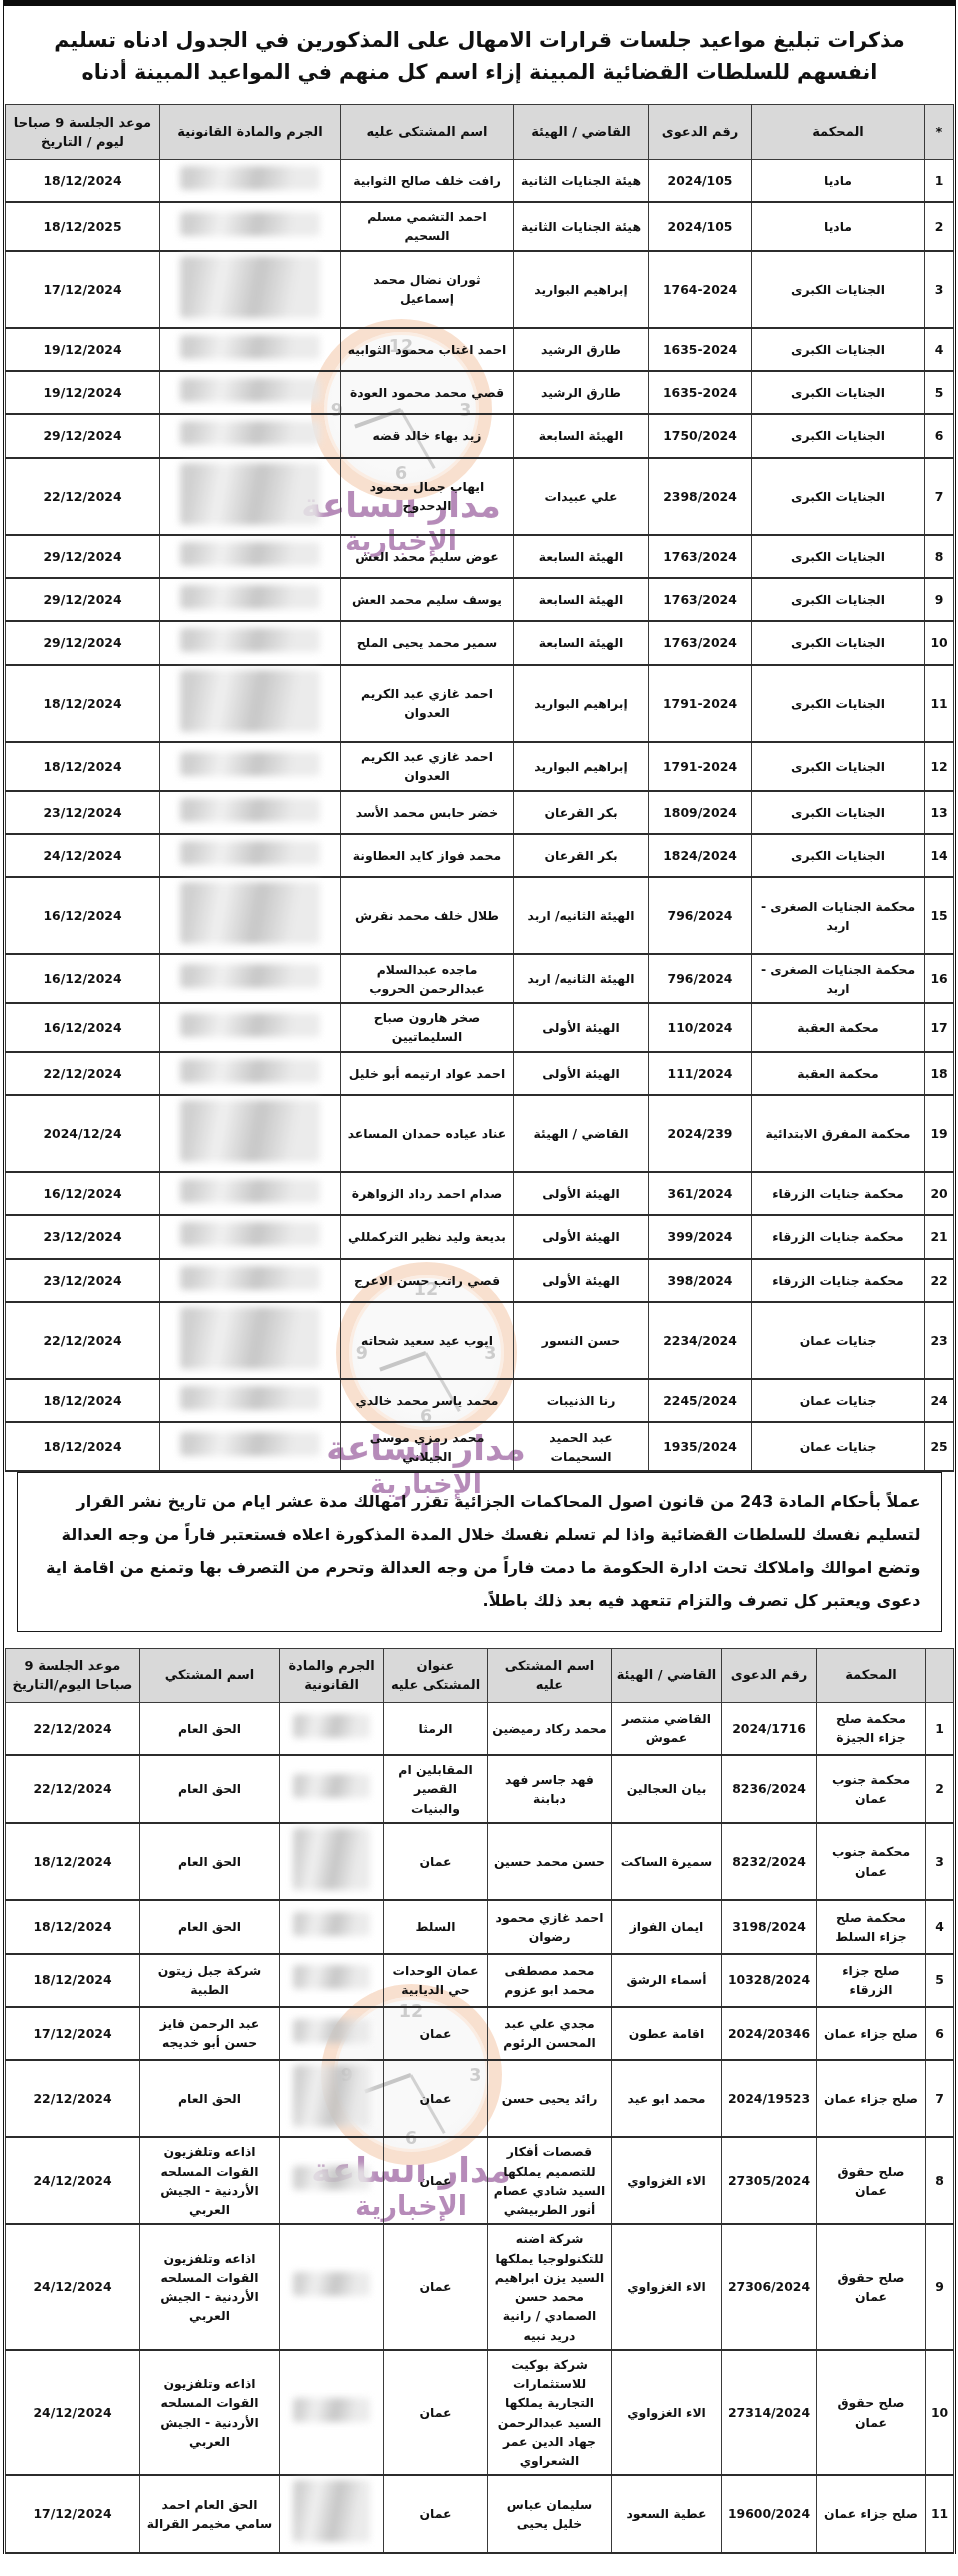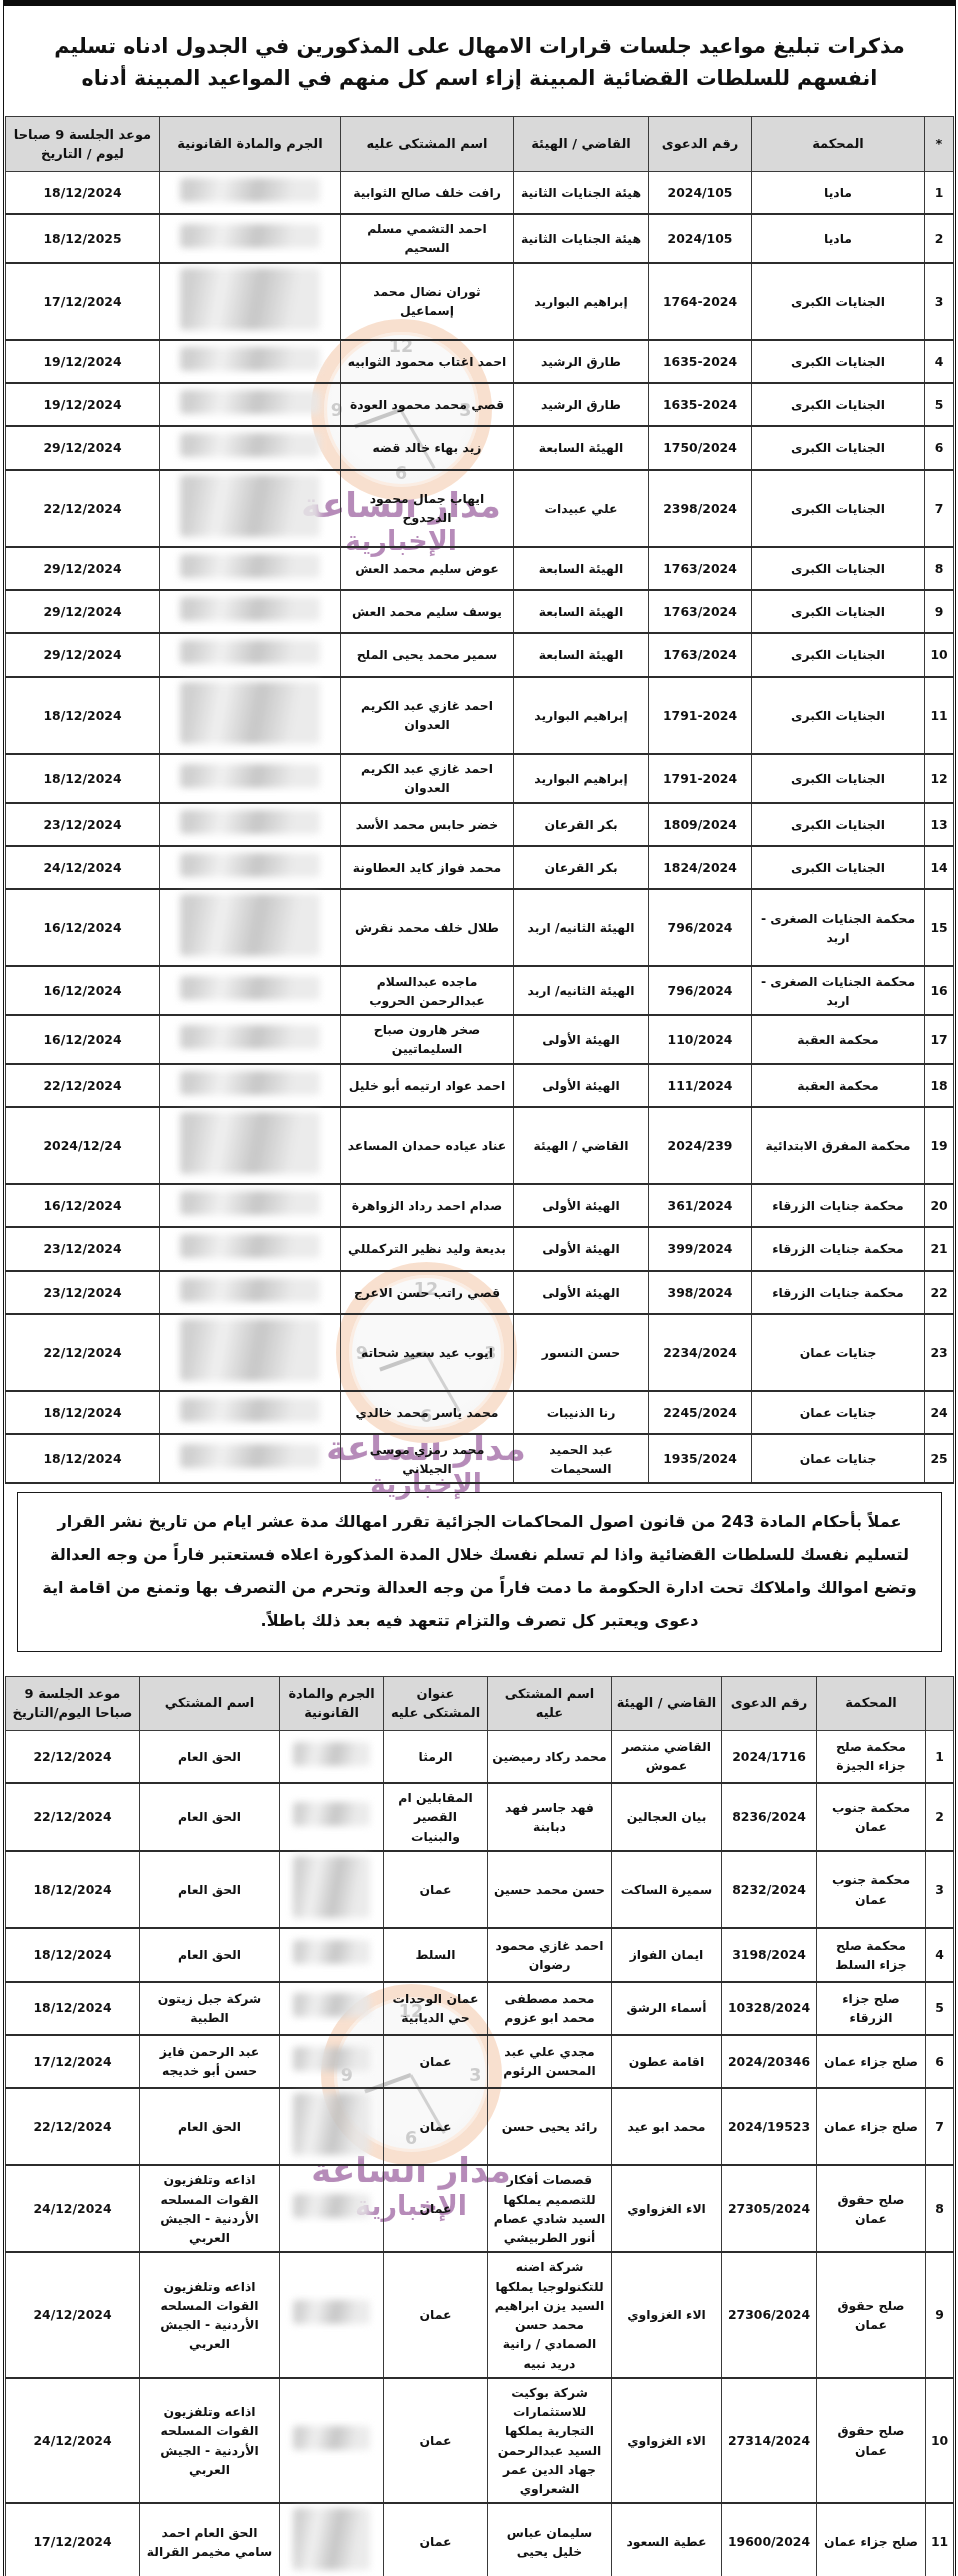--- a/index.html
+++ b/index.html
@@ -18,21 +18,21 @@
     border-right:1px solid #111;
     overflow:hidden;
   }
   .top-bar,.bottom-bar{height:6.2px;background:#0d0d0d;width:100%;}
   .section-title{
     font-weight:bold;
     font-size:20.6px;
     line-height:1.55;
     text-align:center;
     padding:11.3px 15.5px 7.2px 15.5px;
-    margin:14px;
+    margin:8px;
   }
   .section-title.small{font-size:19px;}
   table.notice-table{
     width:948px;
     border-collapse:collapse;
     table-layout:fixed;
     margin:2.1px auto 0 auto;
     border:1.5px solid #1a1a1a;
     font-size:12.4px;
     font-weight:bold;
@@ -84,26 +84,26 @@
     width:82%;
     min-height:24px;
     border-radius:4.1px;
     background:linear-gradient(100deg,#c9c9c9 10%,#efefef 30%,#bdbdbd 55%,#e8e8e8 80%);
     filter:blur(3.6px);
     opacity:.85;
   }
   .redact.tall{min-height:62px;}
   .notice-box{
     width:925px;
-    margin:8px auto;
+    margin:0 auto;
     border:1.5px solid #1a1a1a;
     font-size:16px;
     font-weight:bold;
     line-height:2.05;
-    text-align:center;
+    text-align:right;
     padding:13.4px 20.6px;
     box-sizing:border-box;
     position:relative;
     z-index:2;
     background:transparent;
   }
   .gap{height:13.4px;}
   
   .wm{
     position:absolute;

